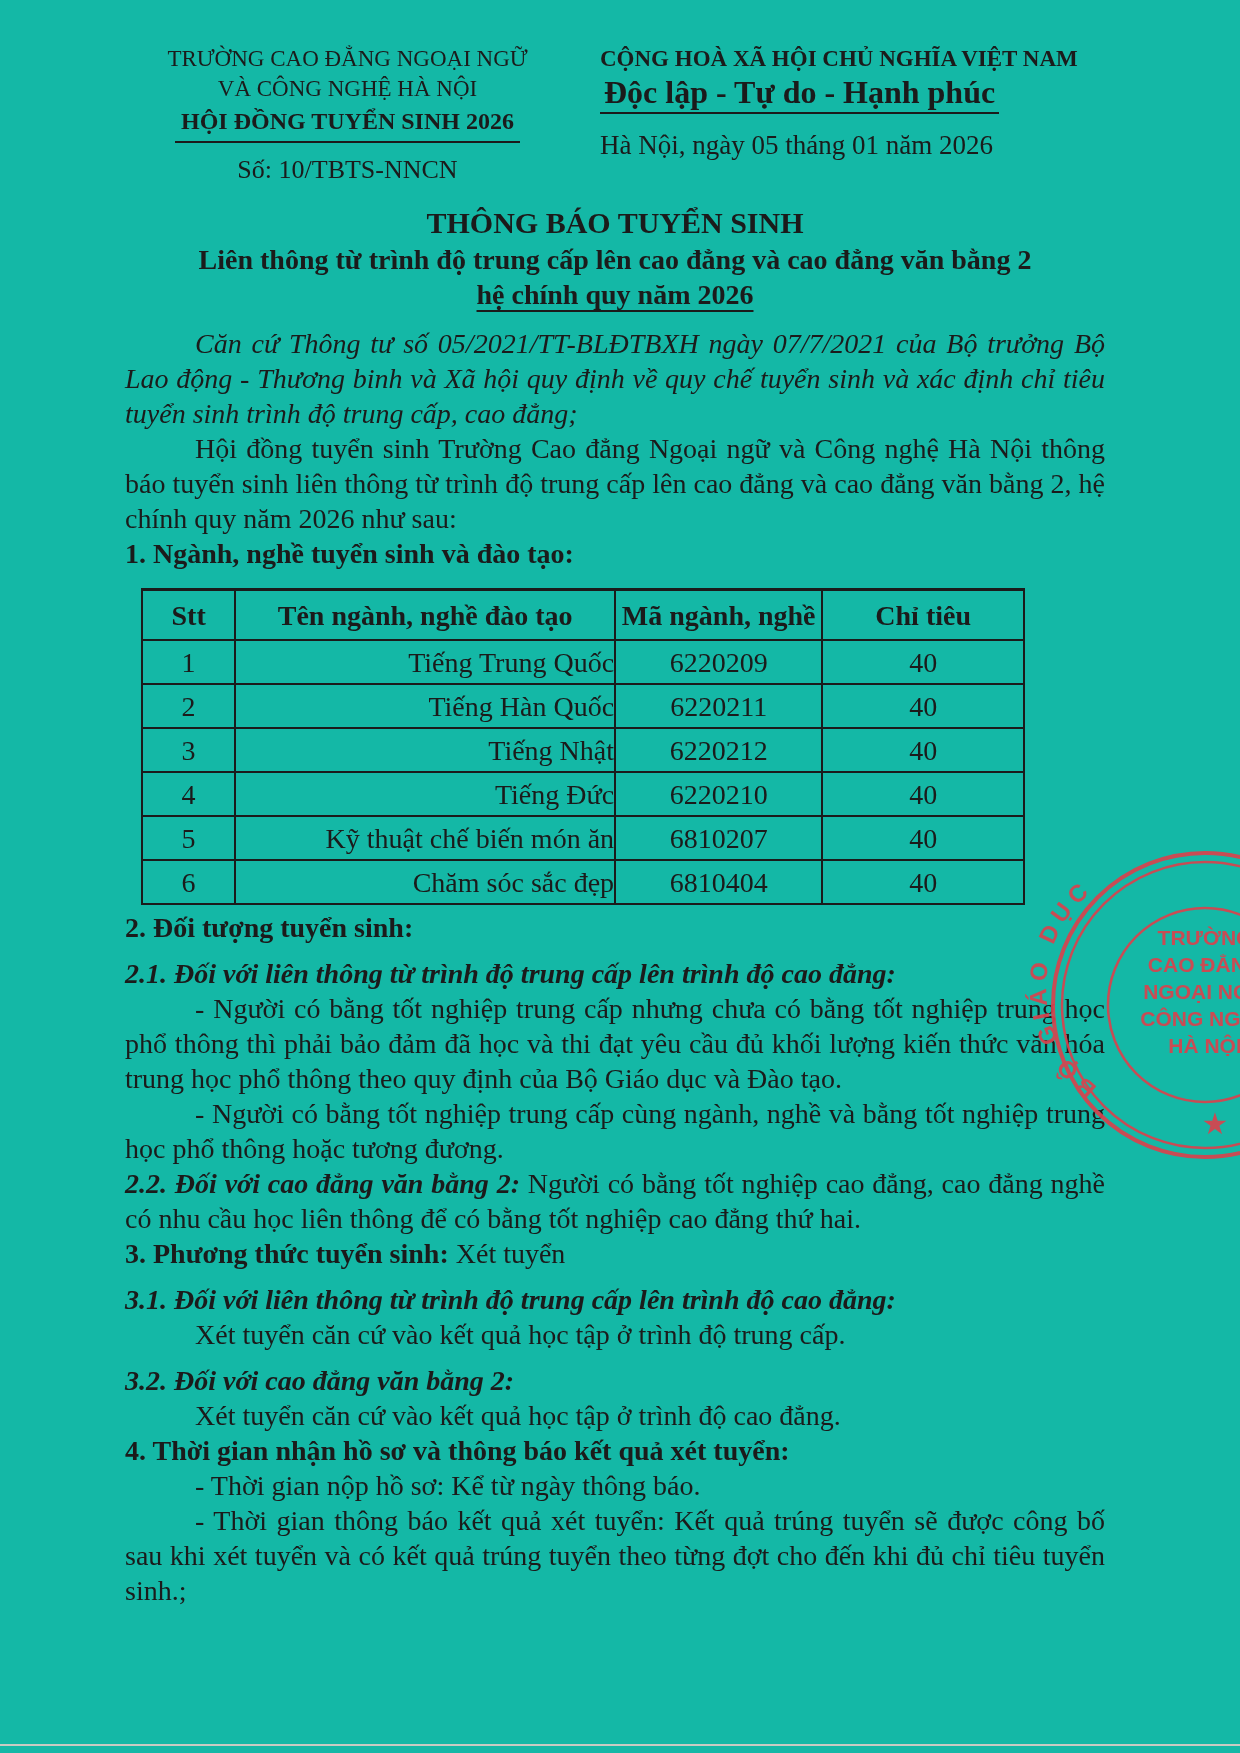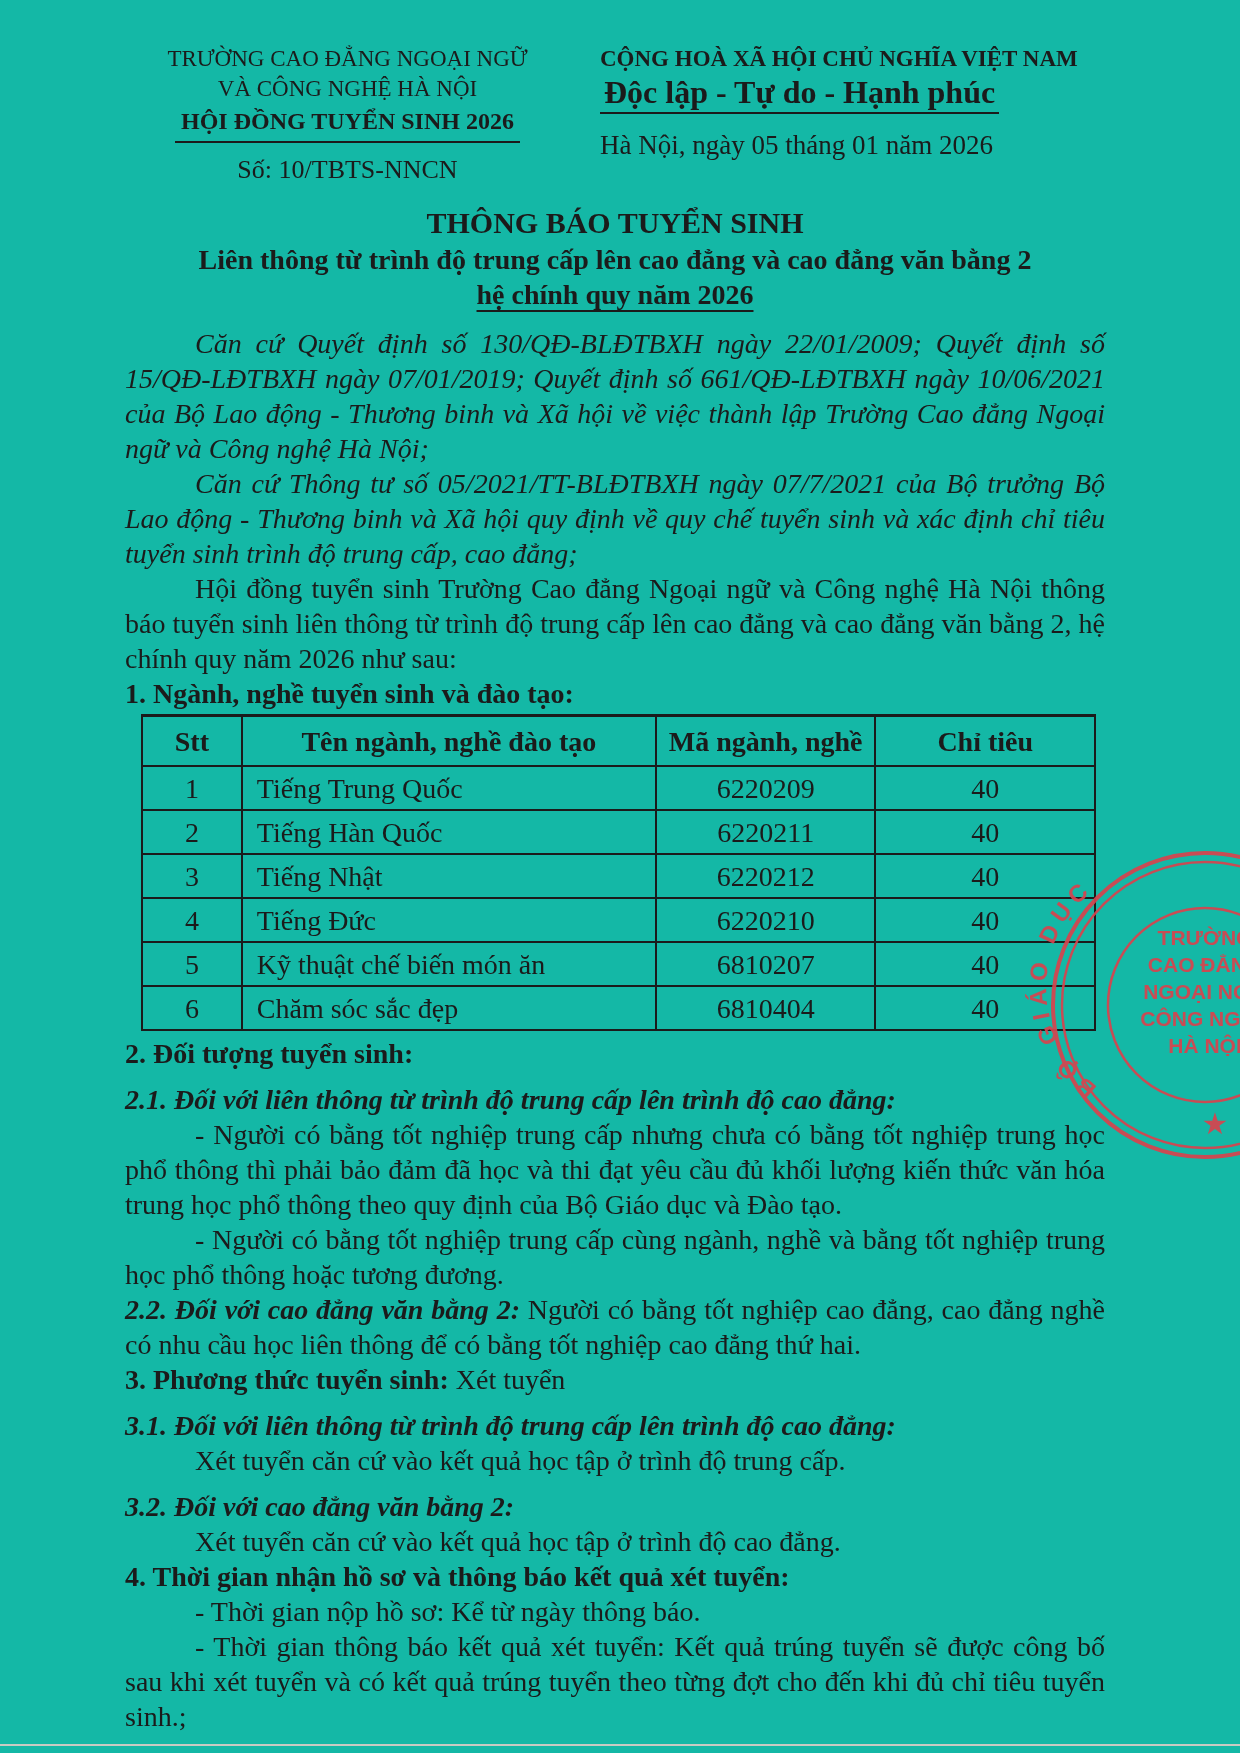--- a/index.html
+++ b/index.html
@@ -30,25 +30,25 @@
   .title-sub2{font-weight:bold;font-size:28px;text-decoration:underline;text-decoration-thickness:2px;text-underline-offset:6px;}
   
   .bodytext{font-size:28px;line-height:35px;margin-top:10px;}
   p{margin:0;}
   .just{text-align:justify;}
   .ind{text-indent:70px;}
   .it{font-style:italic;}
   .bi{font-weight:bold;font-style:italic;margin-top:11px;}
   .sec-h{font-weight:bold;font-size:28px;}
   
-  table.adm{border-collapse:collapse;width:955px;margin:3px 0 5px 16px;font-size:28px;}
+  table.adm{border-collapse:collapse;width:884px;margin:17px 0 5px 16px;font-size:28px;}
   table.adm th, table.adm td{border:2px solid #1b1b1b;text-align:center;padding:0;}
   table.adm th{font-weight:bold;height:48px;border-top:3px solid #1b1b1b;}
   table.adm td{height:42px;}
-  table.adm td.lft{text-align:left;padding-left:14px;}
+  table.adm td.lft{text-align:right;padding-left:14px;}
   
   .stamp{position:absolute;left:1018px;top:826px;width:380px;height:360px;pointer-events:none;opacity:.92;}
   
   .scan-line{position:absolute;left:0;top:1744px;width:100%;height:2px;background:#c7cbc3;}
 </style>
 </head>
 <body>
 
 <div class="page">
   <div class="content">
@@ -67,21 +67,20 @@
       </div>
     </div>
 
     <div class="title-block">
       <div class="title-main">THÔNG BÁO TUYỂN SINH</div>
       <div class="title-sub">Liên thông từ trình độ trung cấp lên cao đẳng và cao đẳng văn bằng 2</div>
       <div><span class="title-sub2">hệ chính quy năm 2026</span></div>
     </div>
 
     <div class="bodytext">
-      <p class="just ind it">Căn cứ Quyết định số 130/QĐ-BLĐTBXH ngày 22/01/2009; Quyết định số 15/QĐ-LĐTBXH ngày 07/01/2019; Quyết định số 661/QĐ-LĐTBXH ngày 10/06/2021 của Bộ Lao động - Thương binh và Xã hội về việc thành lập Trường Cao đẳng Ngoại ngữ và Công nghệ Hà Nội;</p>
       <p class="just ind it">Căn cứ Thông tư số 05/2021/TT-BLĐTBXH ngày 07/7/2021 của Bộ trưởng Bộ Lao động - Thương binh và Xã hội quy định về quy chế tuyển sinh và xác định chỉ tiêu tuyển sinh trình độ trung cấp, cao đẳng;</p>
       <p class="just ind">Hội đồng tuyển sinh Trường Cao đẳng Ngoại ngữ và Công nghệ Hà Nội thông báo tuyển sinh liên thông từ trình độ trung cấp lên cao đẳng và cao đẳng văn bằng 2, hệ chính quy năm 2026 như sau:</p>
 
       <p class="sec-h">1. Ngành, nghề tuyển sinh và đào tạo:</p>
 
       <table class="adm">
         <colgroup>
             <col style="width:100px">
             <col style="width:415px">
             <col style="width:220px">

